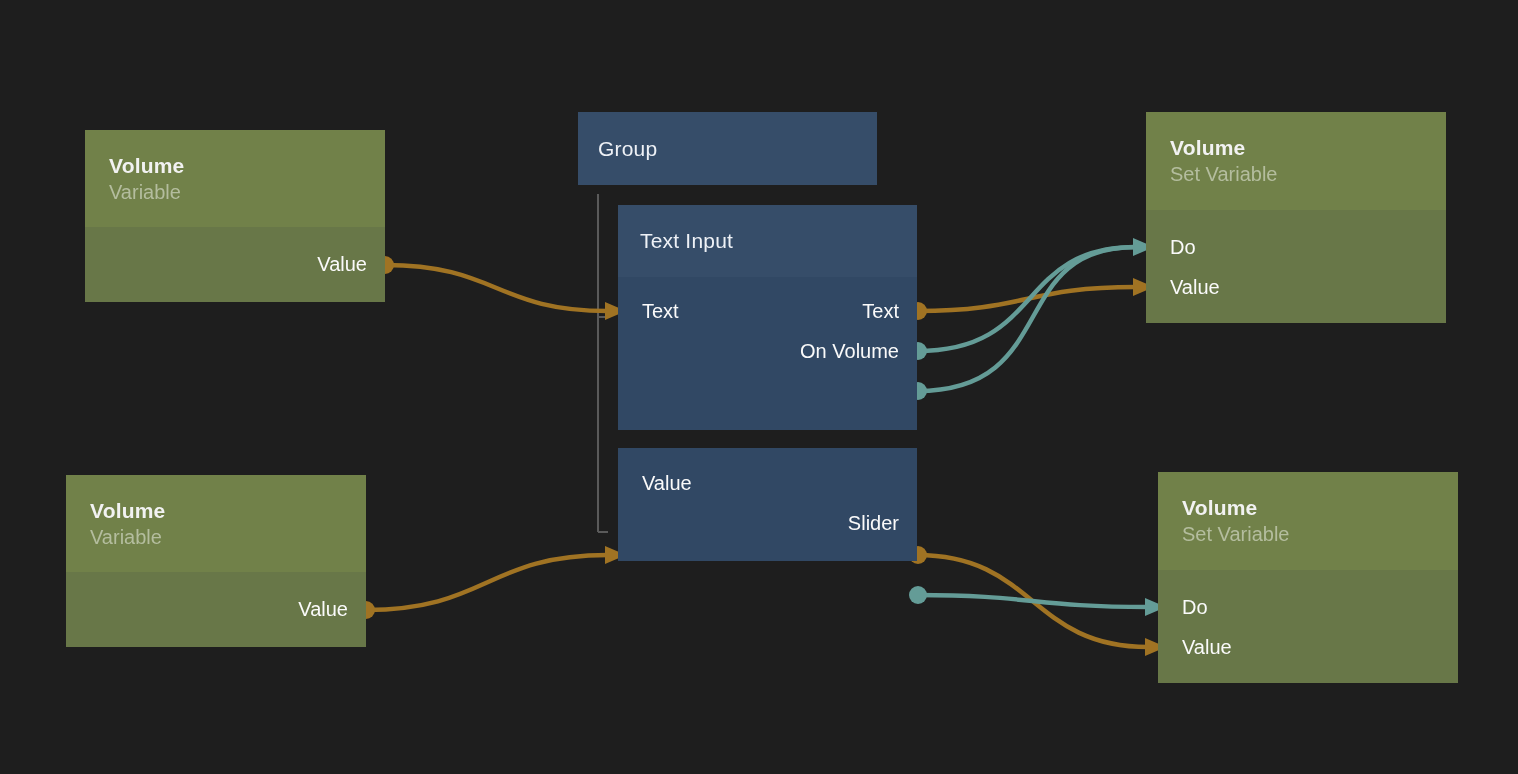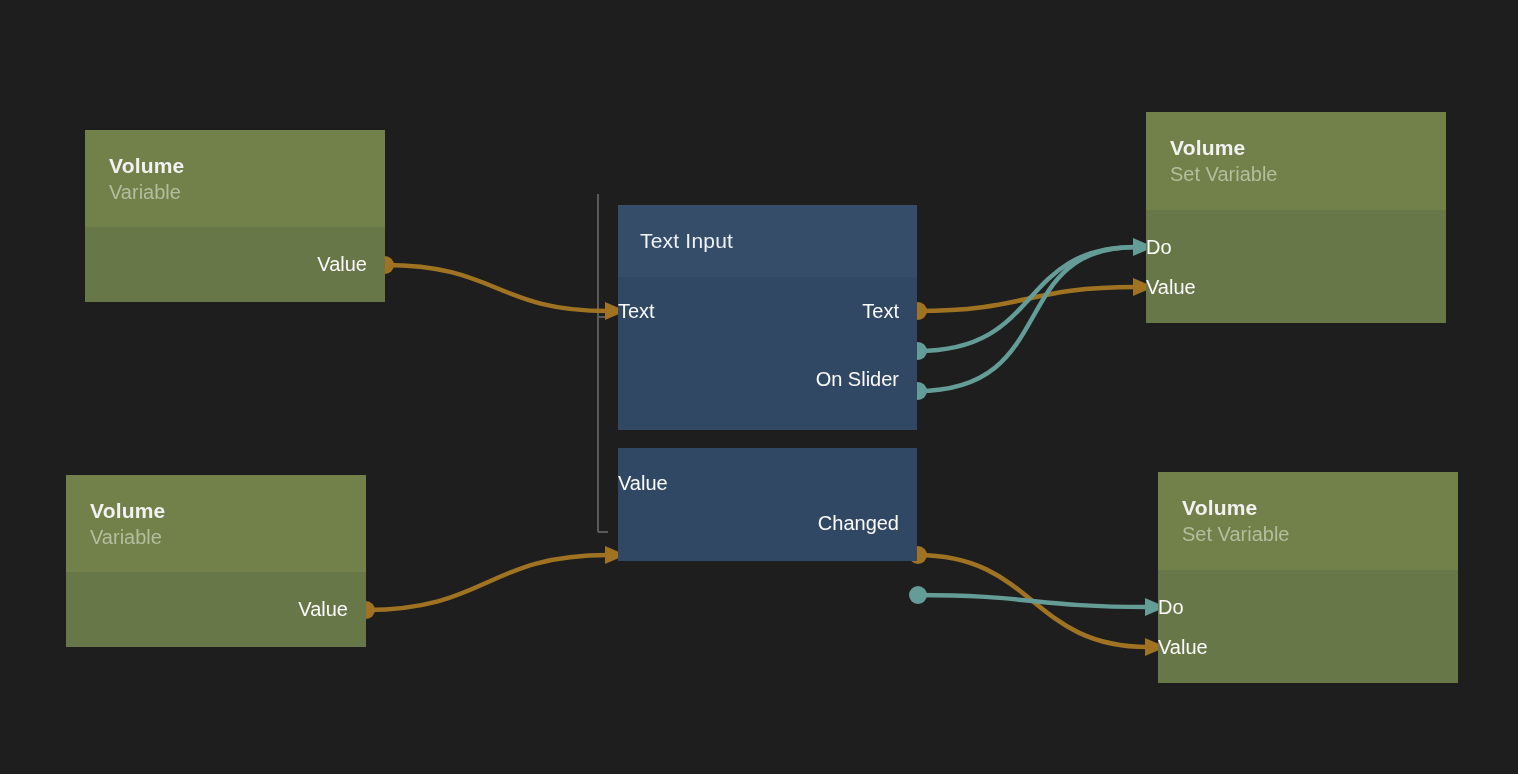--- a/index.html
+++ b/index.html
@@ -34,38 +34,38 @@
   .green .subtitle{font-size:20px;font-weight:400;color:var(--subtitle-green);margin-top:3px;}
 
   .green .hdr{background:var(--green-header);}
   .green .body{background:var(--green-body);}
   .blue .hdr{background:var(--blue-header);}
   .blue .body{background:var(--blue-body);}
 
   .body{display:flex;flex-direction:column;}
   .row{height:40px;display:flex;align-items:center;justify-content:space-between;}
   .plabel{font-size:20px;color:var(--port-text);}
-  .plabel.left{}
+  .plabel.left{padding-left:24px;}
   .plabel.right{margin-left:auto;padding-right:18px;}
 
   
   #n-group{left:578px;top:112px;width:299px;height:73px;background:var(--blue-header);display:flex;align-items:center;padding-left:20px;}
   #n-group .title{font-size:21px;font-weight:400;color:#eef1f6;}
 
   #n-var-top{left:85px;top:130px;width:300px;height:172px;}
   #n-var-top .hdr{height:97px;}
   #n-var-top .body{height:75px;justify-content:center;}
 
   #n-var-bottom{left:66px;top:475px;width:300px;height:172px;}
   #n-var-bottom .hdr{height:97px;}
   #n-var-bottom .body{height:75px;justify-content:center;}
 
   #n-text-input{left:618px;top:205px;width:299px;height:225px;}
   #n-text-input .hdr{height:72px;padding-left:22px;}
-  #n-text-input .body{height:153px;padding-top:14px;gap:28px;}
+  #n-text-input .body{height:153px;padding-top:14px;}
 
   #n-slider{left:618px;top:448px;width:299px;height:185px;}
   #n-slider .hdr{height:72px;padding-left:22px;}
   #n-slider .body{height:113px;padding-top:15px;}
 
   #n-setvar-top{left:1146px;top:112px;width:300px;height:211px;}
   #n-setvar-top .hdr{height:98px;}
   #n-setvar-top .body{height:113px;padding-top:17px;}
 
   #n-setvar-bottom{left:1158px;top:472px;width:300px;height:211px;}
@@ -108,20 +108,23 @@
     <circle class="port-dot teal clickable" cx="918" cy="595" r="9"></circle>
 
     <polygon class="port-arrow orange clickable" points="626,311 605,302 605,320"></polygon>
     <polygon class="port-arrow orange clickable" points="626,555 605,546 605,564"></polygon>
     <polygon class="port-arrow teal clickable" points="1154,247 1133,238 1133,256"></polygon>
     <polygon class="port-arrow orange clickable" points="1154,287 1133,278 1133,296"></polygon>
     <polygon class="port-arrow teal clickable" points="1166,607 1145,598 1145,616"></polygon>
     <polygon class="port-arrow orange clickable" points="1166,647 1145,638 1145,656"></polygon>
   </svg>
 
+  <div class="node" id="n-group">
+    <div class="title">Group</div>
+  </div>
 
   <div class="node green" id="n-var-top">
     <div class="hdr">
       <div class="title">Volume</div>
       <div class="subtitle">Variable</div>
     </div>
     <div class="body">
       <div class="row">
         <span class="plabel right">Value</span>
       </div>
@@ -143,33 +146,33 @@
   <div class="node blue" id="n-text-input">
     <div class="hdr">
       <div class="title">Text Input</div>
     </div>
     <div class="body">
       <div class="row">
         <span class="plabel left">Text</span>
         <span class="plabel right">Text</span>
       </div>
       <div class="row">
-        <span class="plabel right">On Slider</span>
+        <span class="plabel right">On Volume</span>
       </div>
     </div>
   </div>
 
   <div class="node blue" id="n-slider">
     <div class="body">
       <div class="row">
         <span class="plabel left">Value</span>
         <span class="plabel right"></span>
       </div>
       <div class="row">
-        <span class="plabel right">Changed</span>
+        <span class="plabel right">Slider</span>
       </div>
     </div>
   </div>
 
   <div class="node green" id="n-setvar-top">
     <div class="hdr">
       <div class="title">Volume</div>
       <div class="subtitle">Set Variable</div>
     </div>
     <div class="body">

